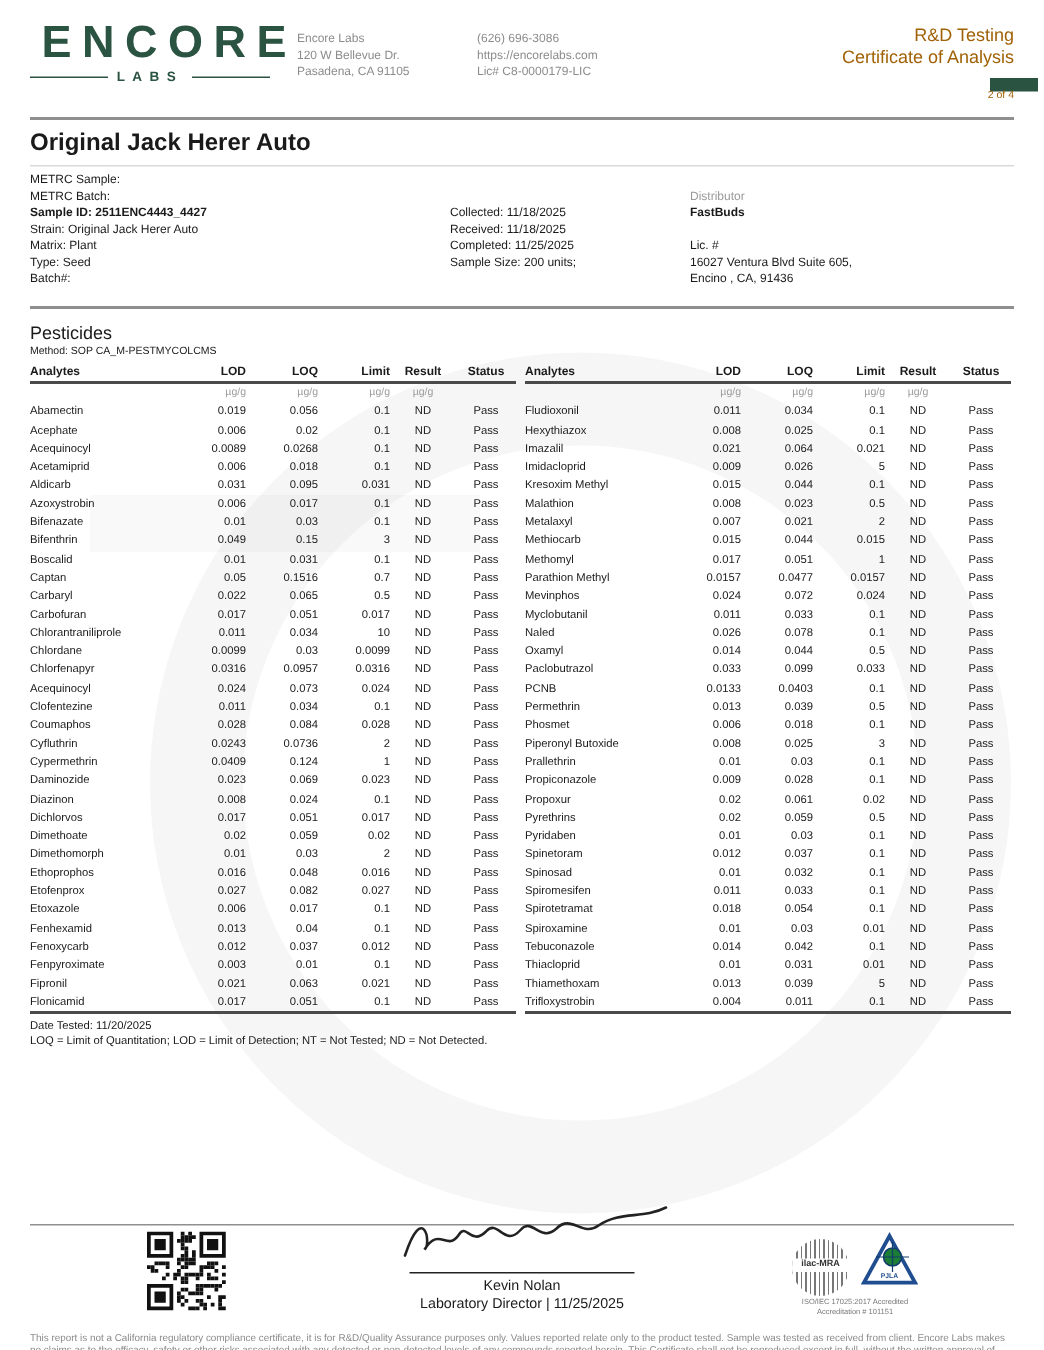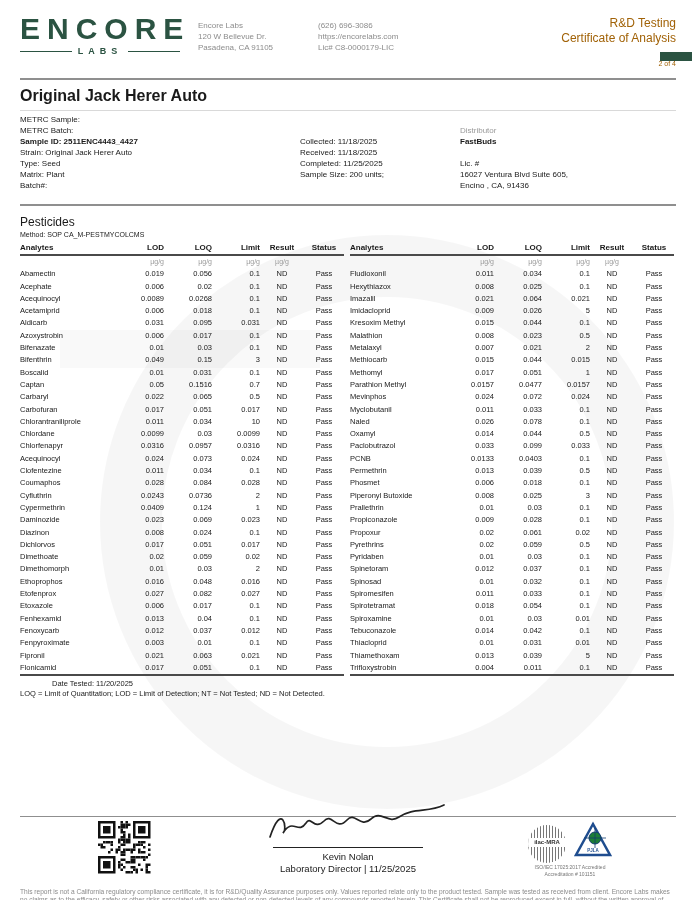--- a/index.html
+++ b/index.html
@@ -7,21 +7,21 @@
         font-family:"Liberation Sans",sans-serif;color:#1a1a1a;overflow:hidden;}
   .content{position:relative;z-index:1;padding:0 20px;}
   
   .watermark{position:absolute;z-index:0;top:235px;left:100px;width:450px;height:450px;
              border:62px solid rgba(0,0,0,0.035);border-radius:50%;}
   .watermark2{position:absolute;z-index:0;top:330px;left:60px;width:260px;height:38px;
               background:rgba(0,0,0,0.025);}
   
   .hdr{display:flex;align-items:flex-start;padding-top:14px;height:64px;border-bottom:2px solid #8f8f8f;}
   .logo{width:178px;}
-  .logo-word{font-size:30px;font-weight:bold;letter-spacing:7px;color:#2b5342;line-height:30px;font-stretch:condensed;}
+  .logo-word{font-size:30px;font-weight:bold;letter-spacing:7px;color:#2b5342;line-height:30px;font-stretch:condensed;text-align:right;}
   .logo-sub{display:flex;align-items:center;gap:6px;color:#2b5342;margin-top:2px;width:160px;}
   .logo-sub .ln{flex:1;height:1px;background:#2b5342;}
   .logo-sub .t{font-size:9px;letter-spacing:5px;font-weight:bold;}
   .labinfo{font-size:8px;line-height:11px;color:#8c8c8c;margin-top:6px;}
   .labinfo.c1{width:120px;}
   .labinfo.c2{width:150px;}
   .hdr-right{margin-left:auto;text-align:right;color:#a16207;margin-top:2px;}
   .hdr-right .r1,.hdr-right .r2{font-size:12px;line-height:15px;}
   .hdr-right .pg{font-size:7px;margin-top:14px;}
   .accent-bar{position:absolute;top:52px;right:4px;width:32px;height:9px;background:#2b5342;}
@@ -44,21 +44,21 @@
   .half{width:324px;border-bottom:2px solid #4a4a4a;}
   .tr{display:grid;grid-template-columns:96px 48px 48px 48px 44px 40px;line-height:12.3px;}
   .td{font-size:7.5px;white-space:nowrap;overflow:hidden;}
   .td.a{text-align:left;}
   .td.n{text-align:right;}
   .td.c{text-align:center;}
   .thead .td{font-weight:bold;font-size:8px;}
   .thead{border-bottom:2.5px solid #4a4a4a;line-height:13px;}
   .units .td{color:#9a9a9a;font-size:7px;}
   
-  .note1{font-size:7.5px;margin-top:3px;margin-left:32px;}
+  .note1{font-size:7.5px;margin-top:3px;}
   .note2{font-size:7.5px;margin-top:1px;}
   
   .bottom{display:flex;margin-top:118px;border-top:1.5px solid #8f8f8f;padding-top:4px;position:relative;}
   .qr-wrap{margin-left:78px;}
   .sig{position:absolute;left:50%;transform:translateX(-50%);top:-22px;text-align:center;width:260px;}
   .sig-line{width:150px;border-bottom:1.5px solid #222;margin:0 auto;}
   .sig-name{font-size:9.5px;margin-top:3px;}
   .sig-title{font-size:9.5px;margin-top:1px;}
   .accr{margin-left:auto;margin-right:46px;text-align:center;width:120px;}
   .accr-logos{display:flex;justify-content:center;align-items:flex-end;gap:8px;}
@@ -108,22 +108,22 @@
 
     <div class="title">Original Jack Herer Auto</div>
 
     <div class="infoblk">
       <div class="info-col left">
 
       <div class="info-row"><span>METRC Sample:</span> <span></span></div>
           <div class="info-row"><span>METRC Batch:</span> <span></span></div>
           <div class="info-row"><span>Sample ID:</span> <span>2511ENC4443_4427</span></div>
           <div class="info-row"><span>Strain:</span> <span>Original Jack Herer Auto</span></div>
+          <div class="info-row"><span>Matrix:</span> <span>Plant</span></div>
           <div class="info-row"><span>Type:</span> <span>Seed</span></div>
-          <div class="info-row"><span>Matrix:</span> <span>Plant</span></div>
           <div class="info-row"><span>Batch#:</span> <span></span></div>
         </div>
       <div class="info-col mid">
 
       <div class="info-row"><span>Collected:</span> <span>11/18/2025</span></div>
           <div class="info-row"><span>Received:</span> <span>11/18/2025</span></div>
           <div class="info-row"><span>Completed:</span> <span>11/25/2025</span></div>
           <div class="info-row"><span>Sample Size:</span> <span>200 units;</span></div>
         </div>
       <div class="info-col right">

